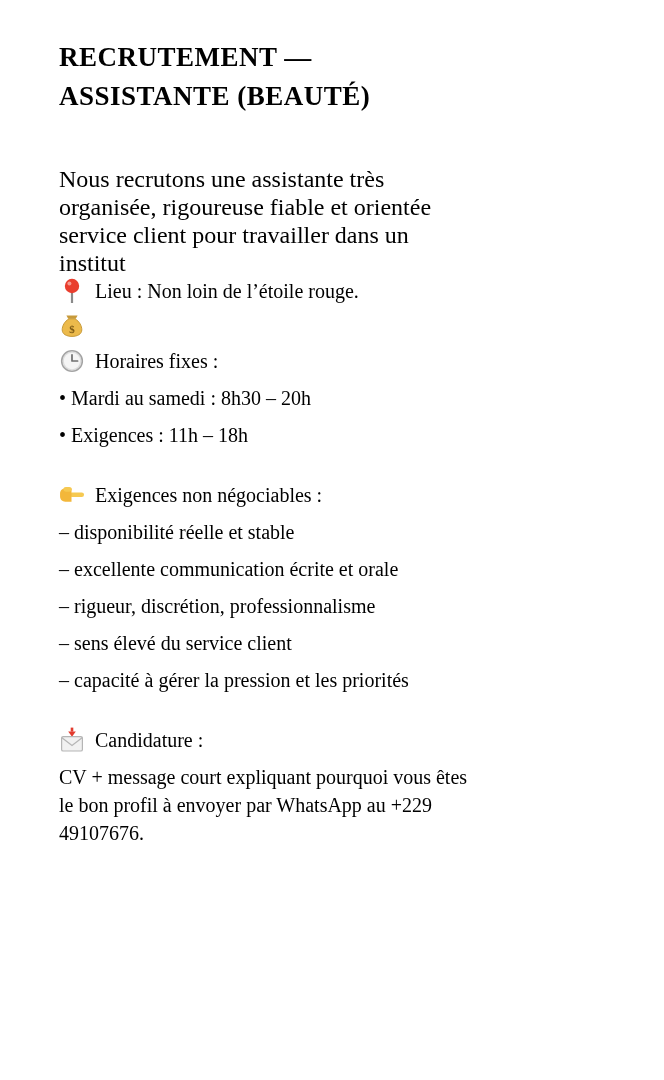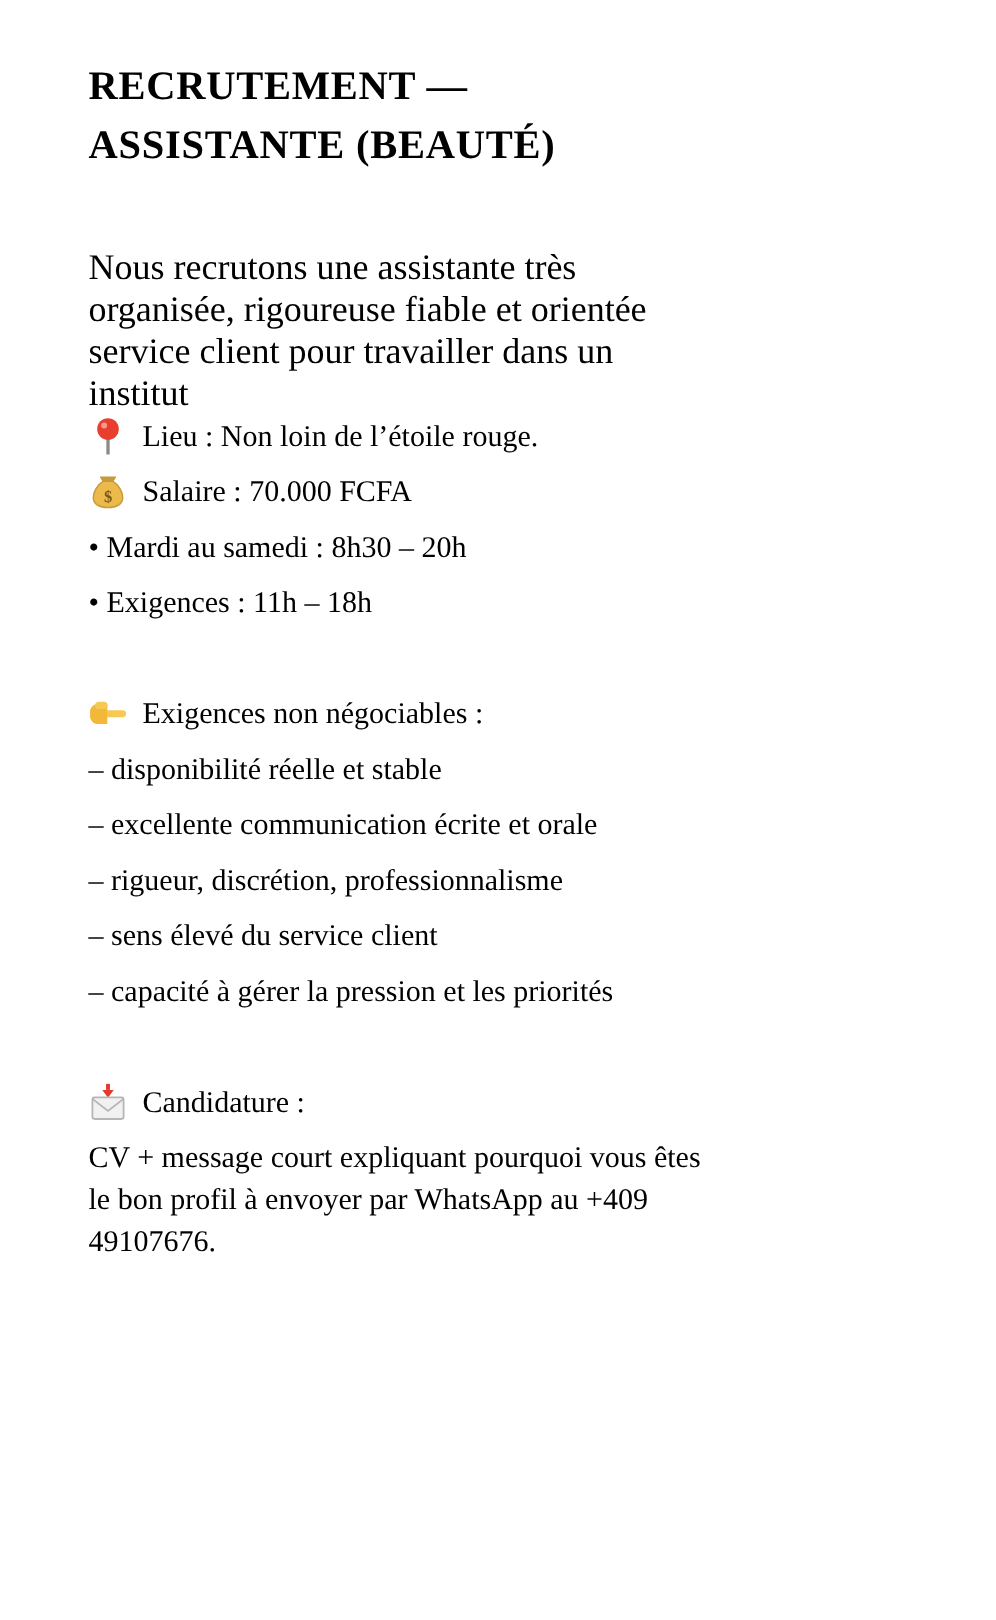--- a/index.html
+++ b/index.html
@@ -27,21 +27,21 @@
     line-height: 39px;
     font-weight: bold;
     letter-spacing: 0.5px;
   }
   p.intro {
     margin: 49px 0 0 0;
     font-size: 24px;
     line-height: 28px;
   }
   section.details { }
-  section.block   { margin-top: 46px; }
+  section.block   { margin-top: 32px; }
   .item {
     display: flex;
     align-items: center;
     gap: 10px;
     margin: 0 0 9px 0;
     font-size: 20px;
     line-height: 28px;
   }
   .item .icon {
     flex: none;
@@ -84,23 +84,32 @@
     </div>
 
     <div class="item">
       <span class="icon">
         <svg width="24" height="24" viewBox="0 0 24 24">
           <path d="M8.2 4.8 L6.4 1.6 h11.2 l-1.8 3.2 z" fill="#c79a3b"></path>
           <path d="M9 4.8 h6 c4.5 2.6 6.8 7.2 6.8 11 c0 4.3 -4.3 6.6 -9.8 6.6 s-9.8 -2.3 -9.8 -6.6 c0 -3.8 2.3 -8.4 6.8 -11 z" fill="#ecba4b" stroke="#c79a3b" stroke-width="1"></path>
           <text x="12" y="18.6" text-anchor="middle" font-size="11" font-weight="bold" fill="#7d5a14" font-family="'Liberation Serif',serif">$</text>
         </svg>
       </span>
-      <span>Salaire : 70.000 FCFA</span>
     </div>
 
+    <div class="item">
+      <span class="icon">
+        <svg width="24" height="24" viewBox="0 0 24 24">
+          <circle cx="12" cy="12" r="10.4" fill="#dcdcdc" stroke="#a3a3a3" stroke-width="1.4"></circle>
+          <circle cx="12" cy="12" r="8.2" fill="#f5f5f5"></circle>
+          <path d="M12 12 L12 5.8 M12 12 L17.6 12" stroke="#6f6f6f" stroke-width="1.7" stroke-linecap="round" fill="none"></path>
+        </svg>
+      </span>
+      <span>Horaires fixes :</span>
+    </div>
 
     <p class="line">• Mardi au samedi : 8h30 – 20h</p>
     <p class="line">• Exigences : 11h – 18h</p>
   </section>
 
   <section class="block">
     <div class="item">
       <span class="icon">
         <svg width="27" height="20" viewBox="0 0 27 20">
           <rect x="11" y="7.4" width="15" height="4.8" rx="2.4" fill="#f6c951"></rect>
@@ -122,16 +131,16 @@
       <span class="icon">
         <svg width="24" height="26" viewBox="0 0 24 26">
           <path d="M12 0.6 v4" stroke="#e23b2e" stroke-width="2.6"></path>
           <path d="M8.2 4.6 h7.6 L12 9.8 z" fill="#e23b2e"></path>
           <rect x="1.6" y="9.6" width="20.8" height="14.4" rx="1.6" fill="#f1f1f1" stroke="#b5b5b5" stroke-width="1.2"></rect>
           <path d="M1.6 10.6 L12 18.6 L22.4 10.6" fill="none" stroke="#b5b5b5" stroke-width="1.2"></path>
         </svg>
       </span>
       <span>Candidature :</span>
     </div>
-    <p class="para">CV + message court expliquant pourquoi vous êtes le bon profil à envoyer par WhatsApp au +409 49107676.</p>
+    <p class="para">CV + message court expliquant pourquoi vous êtes le bon profil à envoyer par WhatsApp au +229 49107676.</p>
   </section>
 
 </div>
 
 </body></html>

